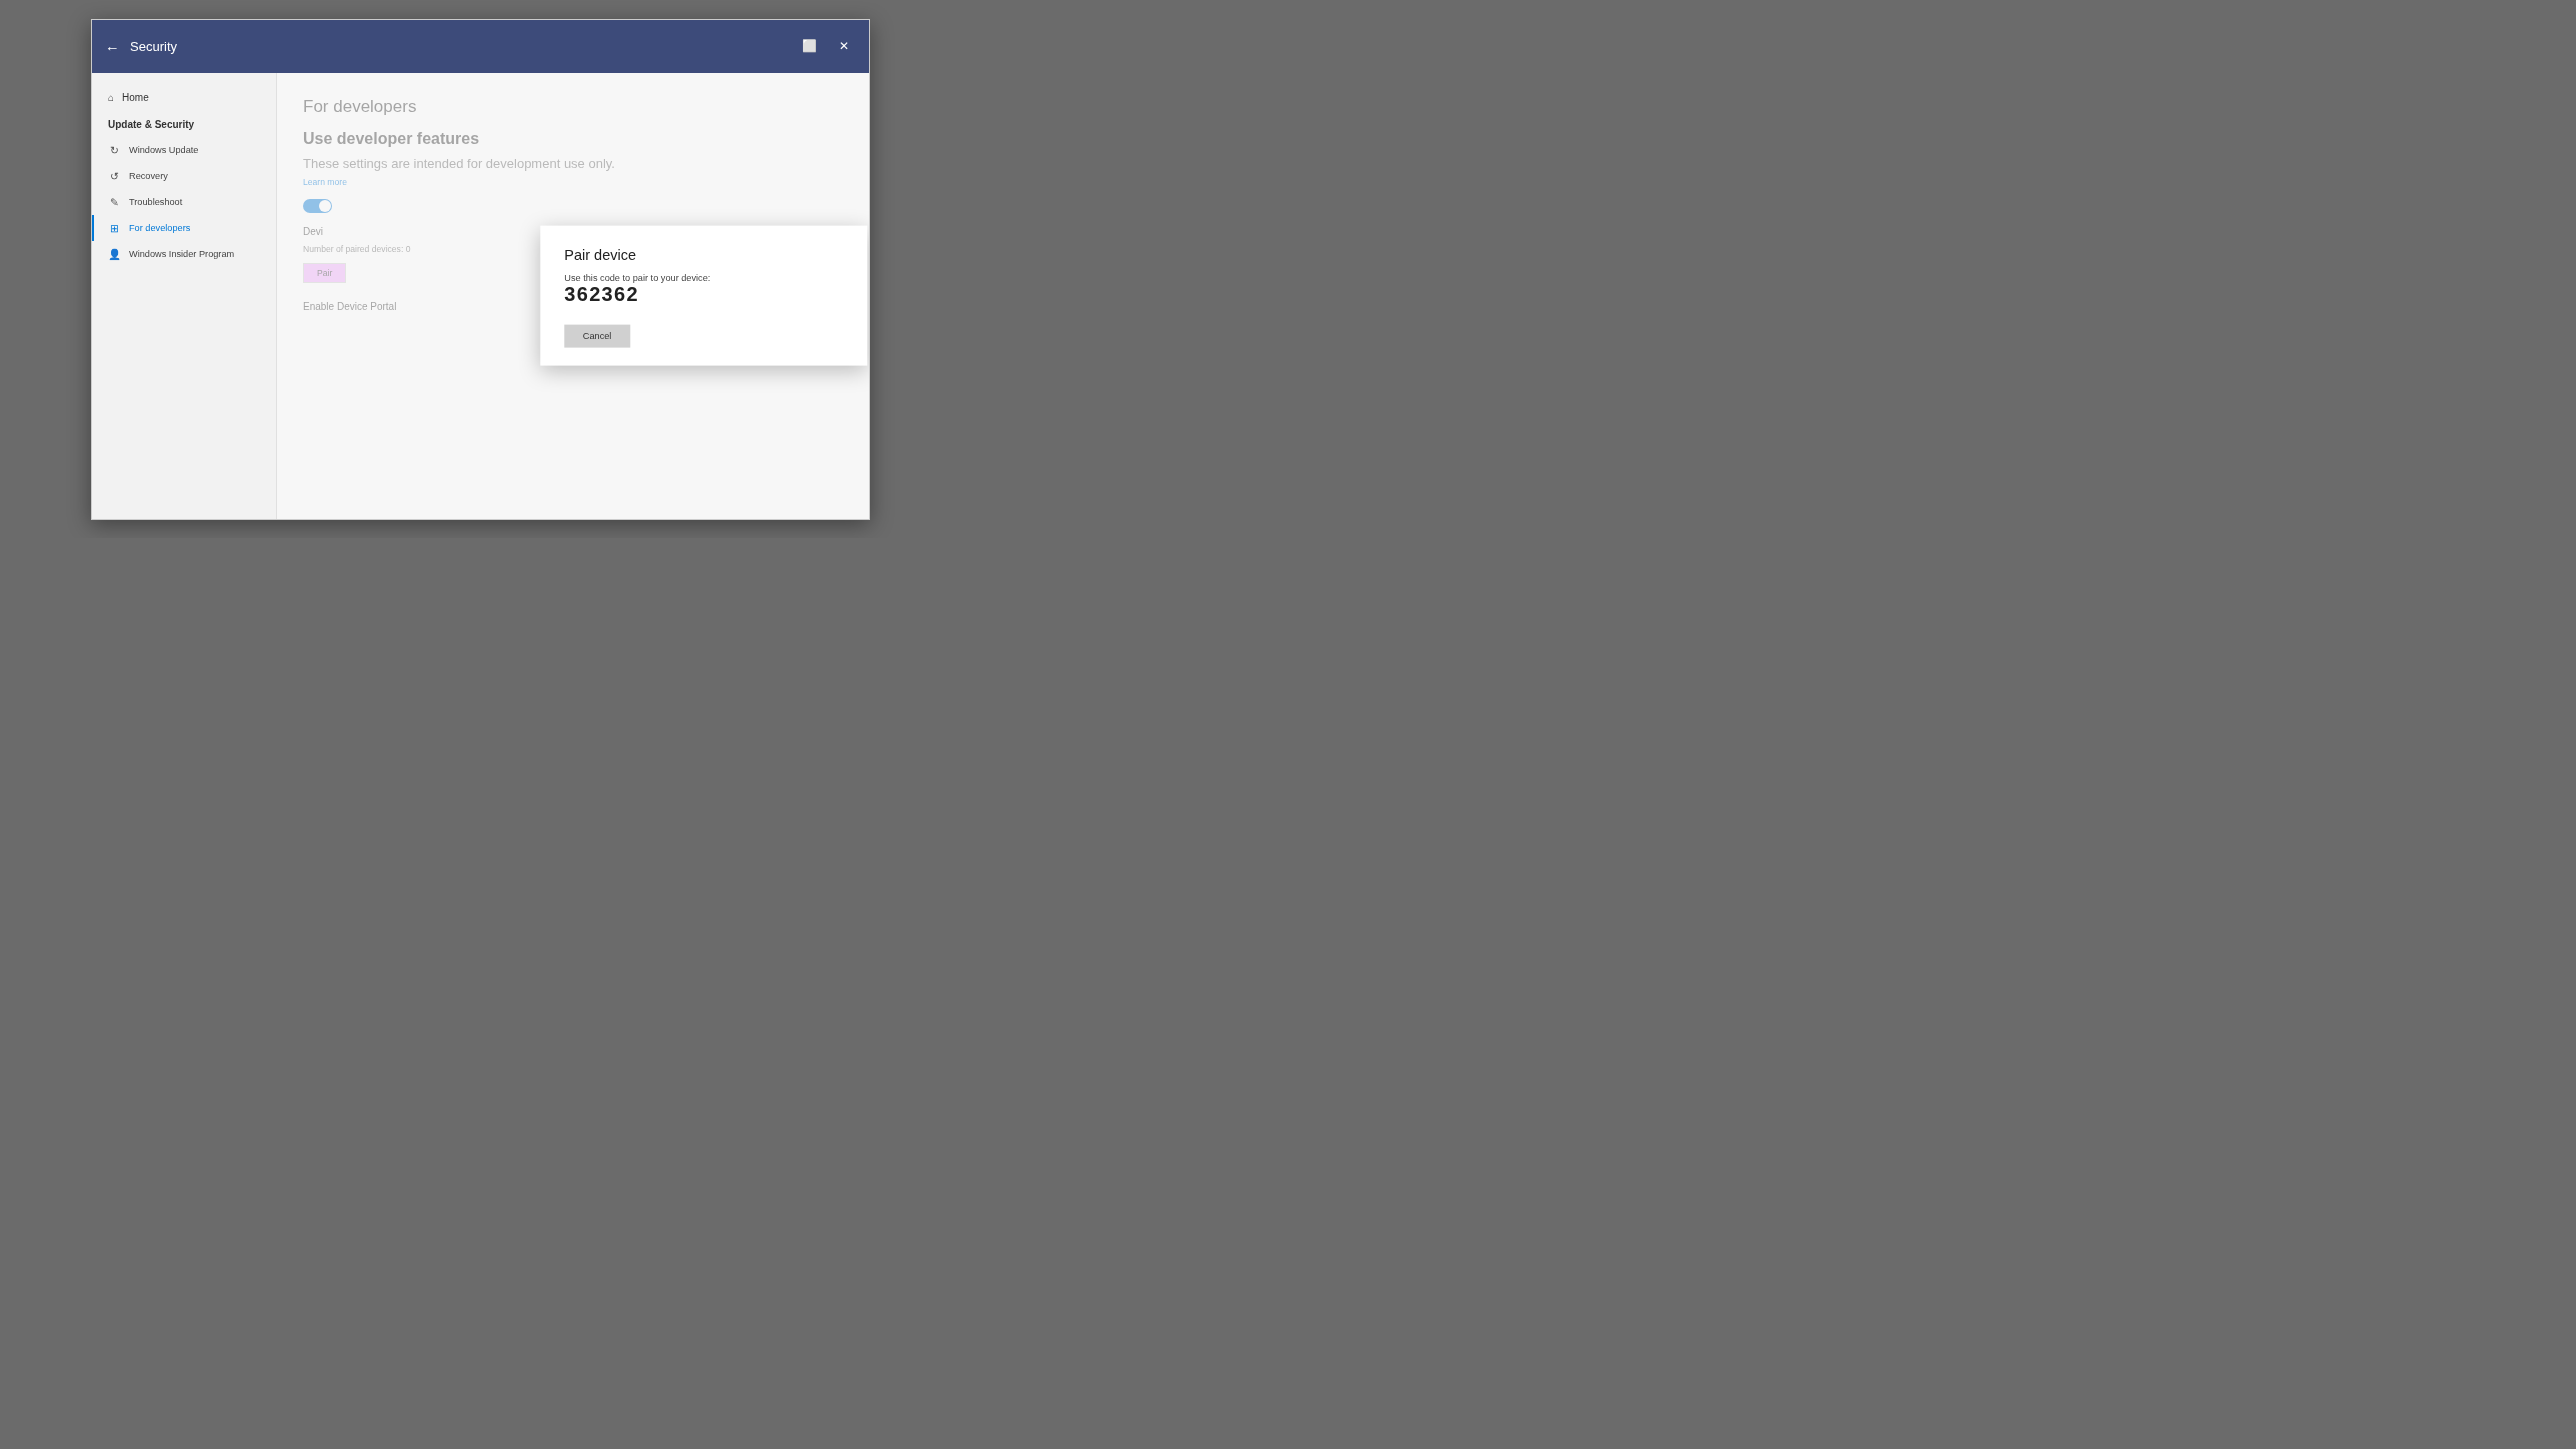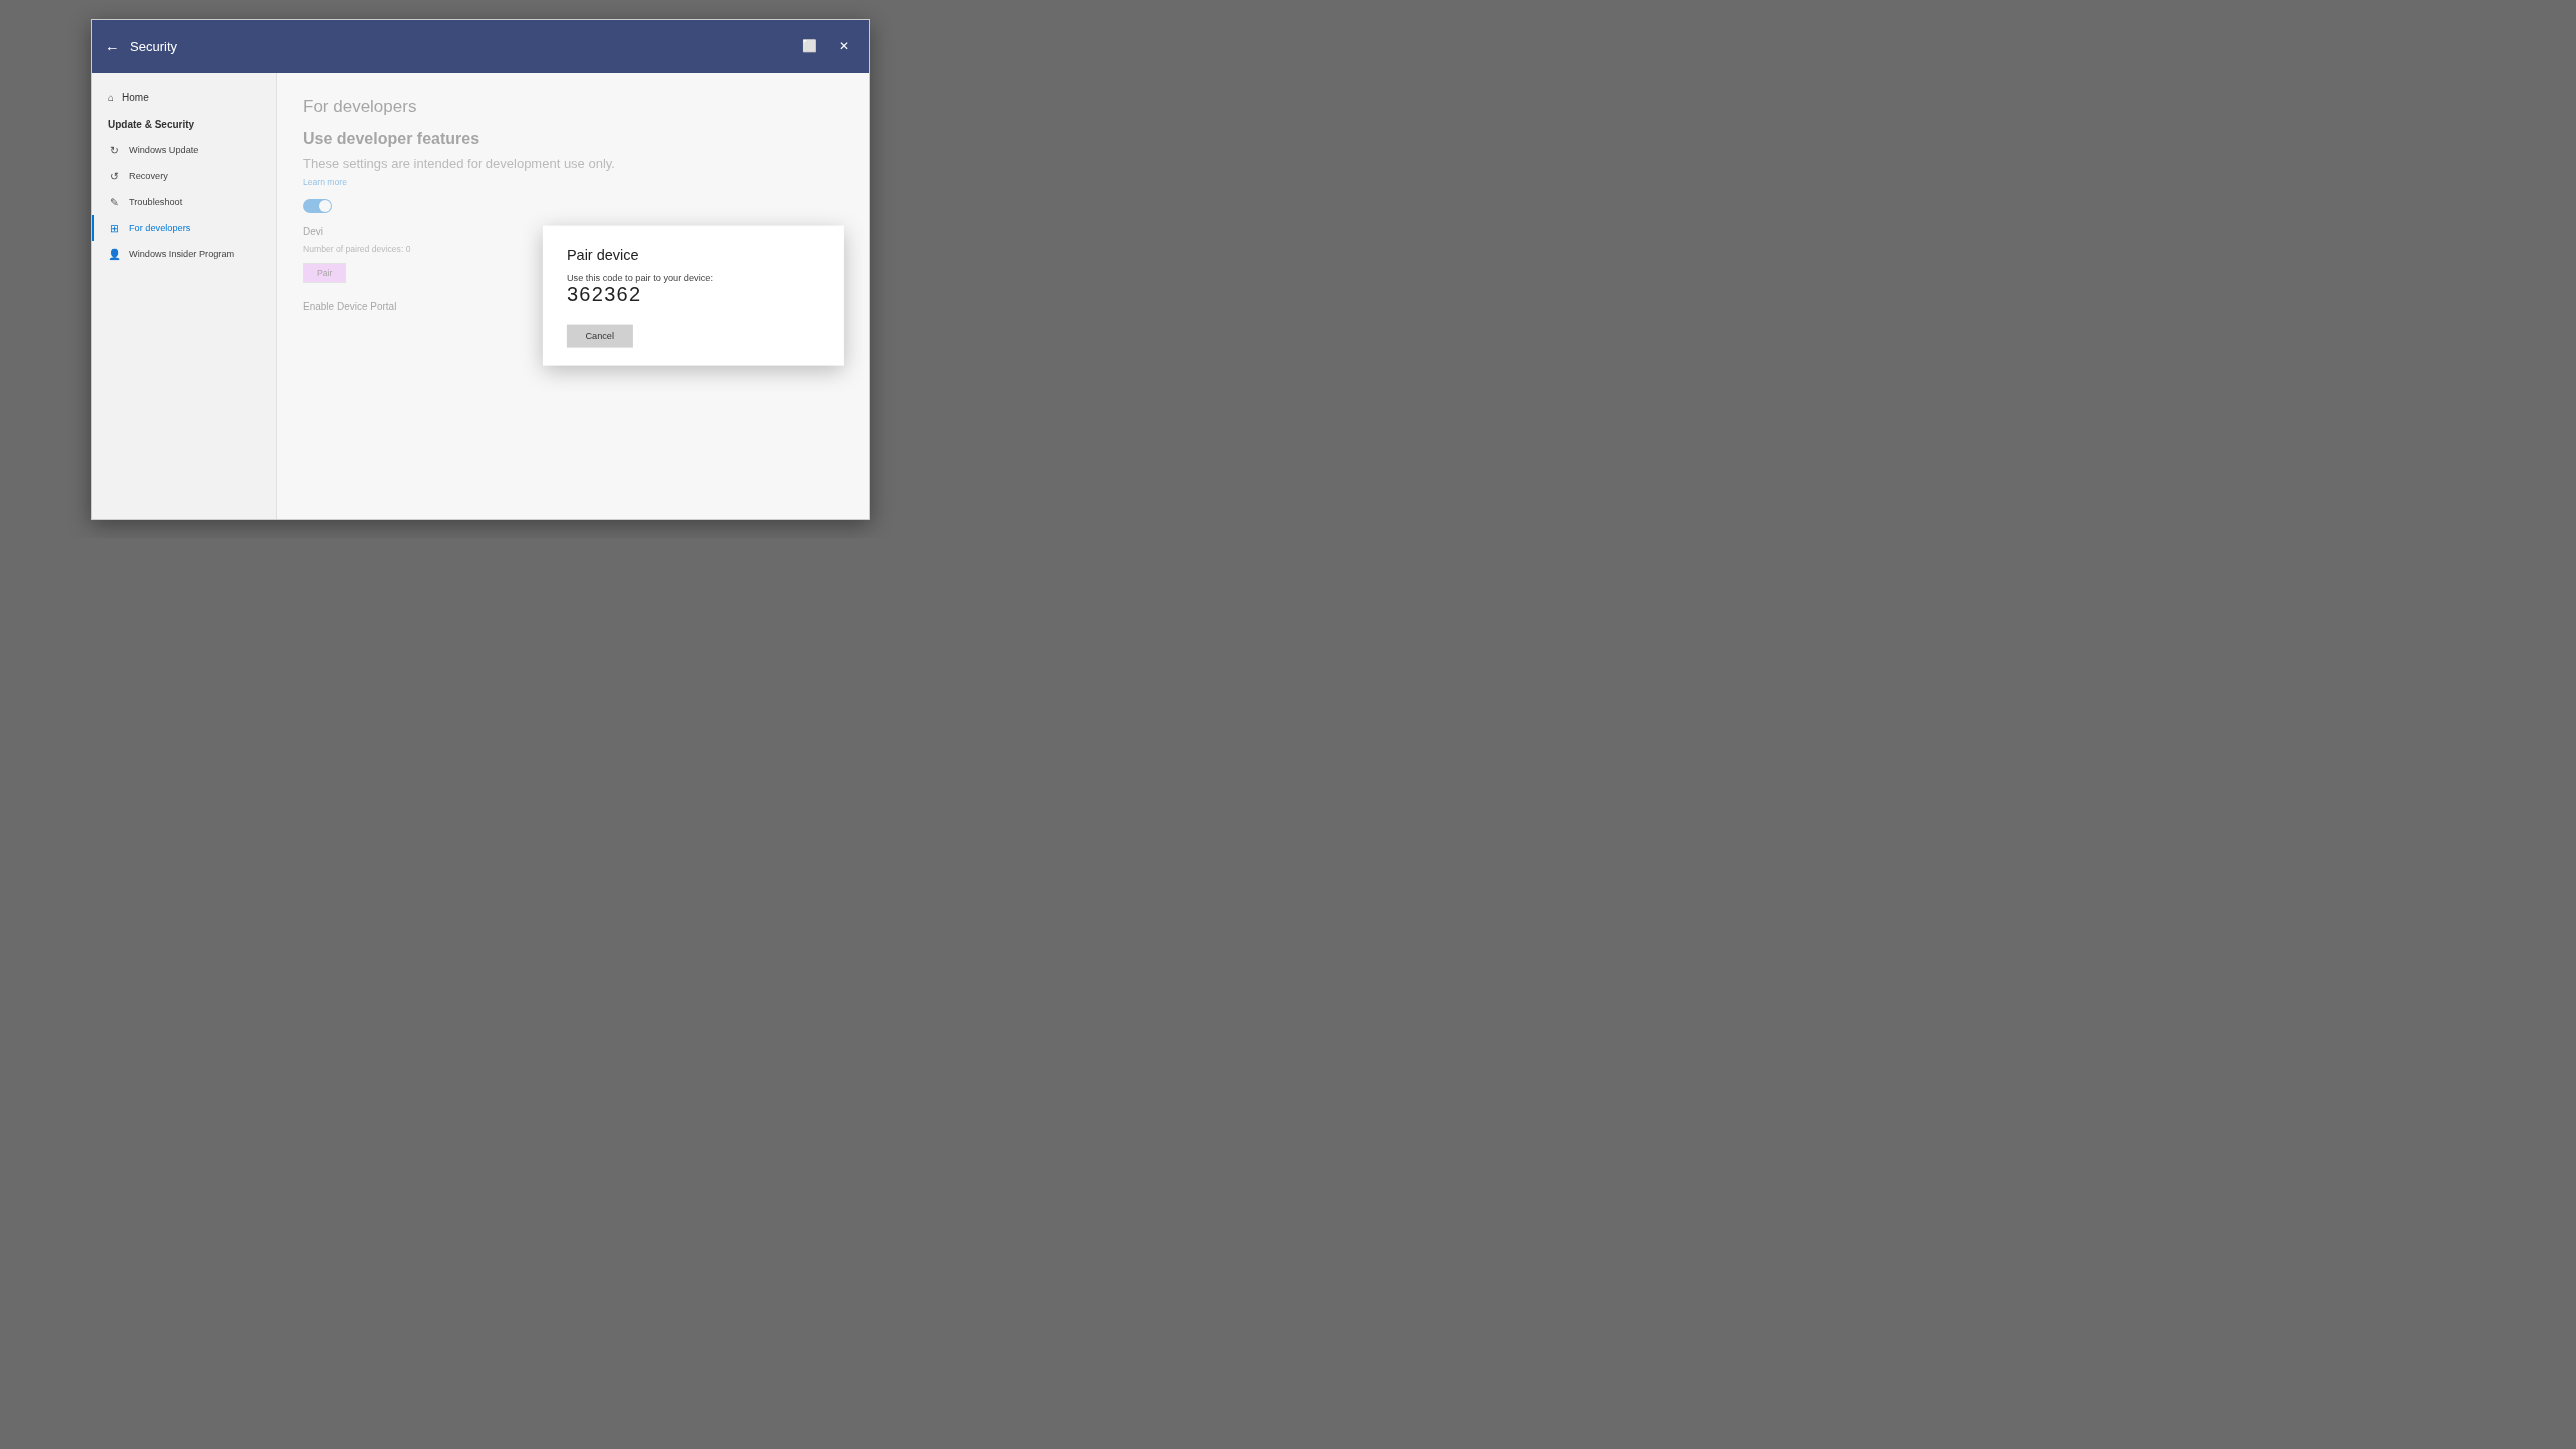--- a/index.html
+++ b/index.html
@@ -247,42 +247,42 @@
       padding-left: 26px;
       padding-top: 40px;
     }
 
     
     .dialog {
       position: absolute;
       top: 50%;
       left: 50%;
       transform: translate(-10%, -50%);
-      width: 301px;
+      width: 327px;
       background: white;
       box-shadow: 0 5.3px 21px rgba(0,0,0,0.25);
       padding: 21px 24px 18.5px;
       z-index: 20;
     }
 
     .dialog-title {
       font-size: 14.5px;
       font-weight: 400;
       color: #222;
       margin-bottom: 10.6px;
     }
 
     .dialog-desc {
       font-size: 9.2px;
       color: #444;
     }
 
     .dialog-code {
       font-size: 20px;
-      font-weight: 400;
+      font-weight: 700;
       color: #222;
       margin-bottom: 18.5px;
       letter-spacing: 1.3px;
     }
 
     .dialog-actions {
       display: flex;
       justify-content: flex-start;
     }
 

